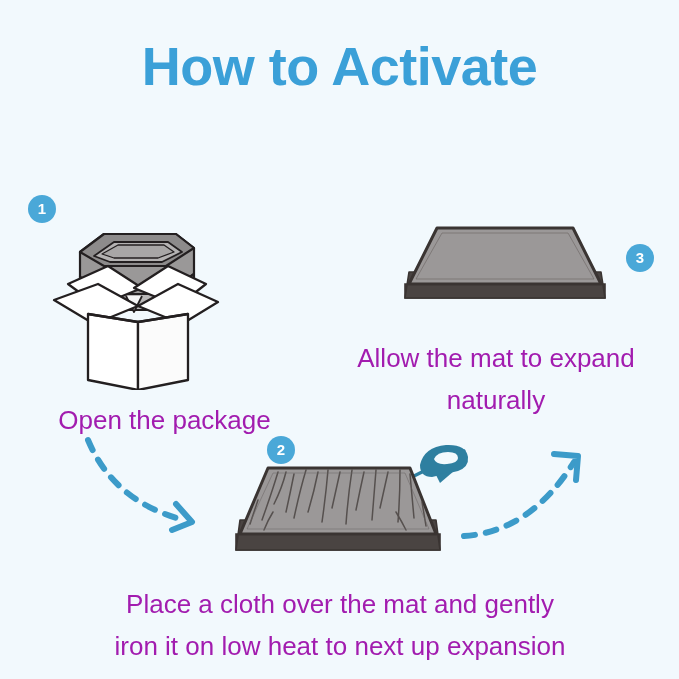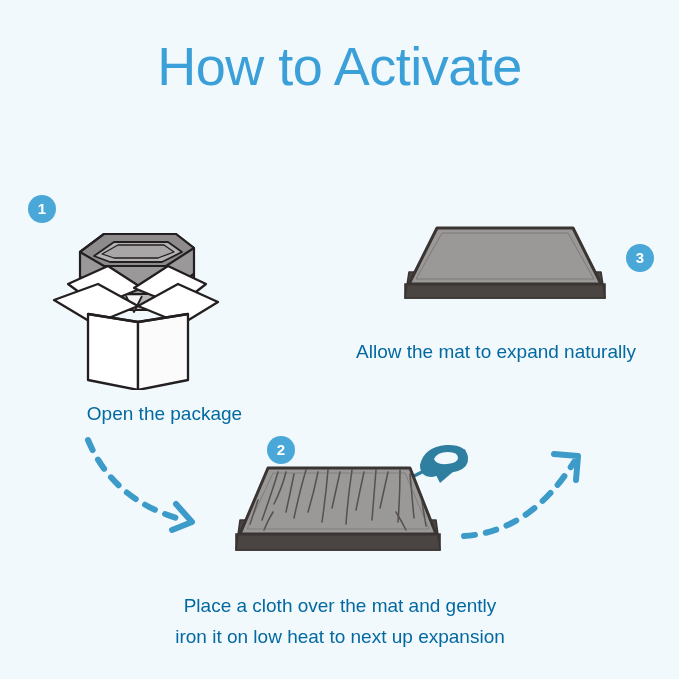--- a/index.html
+++ b/index.html
@@ -22,21 +22,21 @@
   .title-block {
     position: absolute;
     top: 28px;
     left: 0;
     width: 679px;
     text-align: center;
   }
   .title-line {
     display: block;
     color: #3ba0d8;
-    font-weight: normal;
+    font-weight: bold;
     font-size: 54px;
     line-height: 1.42;
     letter-spacing: -0.5px;
   }
   .badge {
     position: absolute;
     width: 28px;
     height: 28px;
     border-radius: 50%;
     background: #4aa8d8;
@@ -45,41 +45,40 @@
     font-weight: bold;
     line-height: 28px;
     text-align: center;
   }
   #badge-1 { left: 28px; top: 195px; }
   #badge-2 { left: 267px; top: 436px; }
   #badge-3 { left: 626px; top: 244px; }
 
   .caption {
     position: absolute;
-    color: #0369a1;
-    font-size: 19px;
+    color: #a21caf;
+    font-size: 26px;
     line-height: 1.62;
     text-align: center;
   }
   #caption-1 {
     left: 0px;
     top: 399px;
     width: 265px;
     padding-left: 32px;
   }
   #caption-3 {
     left: 320px;
     top: 337px;
     width: 352px;
   }
   #caption-2 {
     left: 105px;
     top: 583px;
     width: 470px;
-    margin-top: 8px;
   }
   .art {
     position: absolute;
   }
   #art-box   { left: 46px;  top: 222px; }
   #art-mat3  { left: 395px; top: 222px; }
   #art-mat2  { left: 228px; top: 460px; }
   #art-iron  { left: 398px; top: 437px; }
   #arrow-left  { left: 80px;  top: 432px; }
   #arrow-right { left: 458px; top: 440px; }

